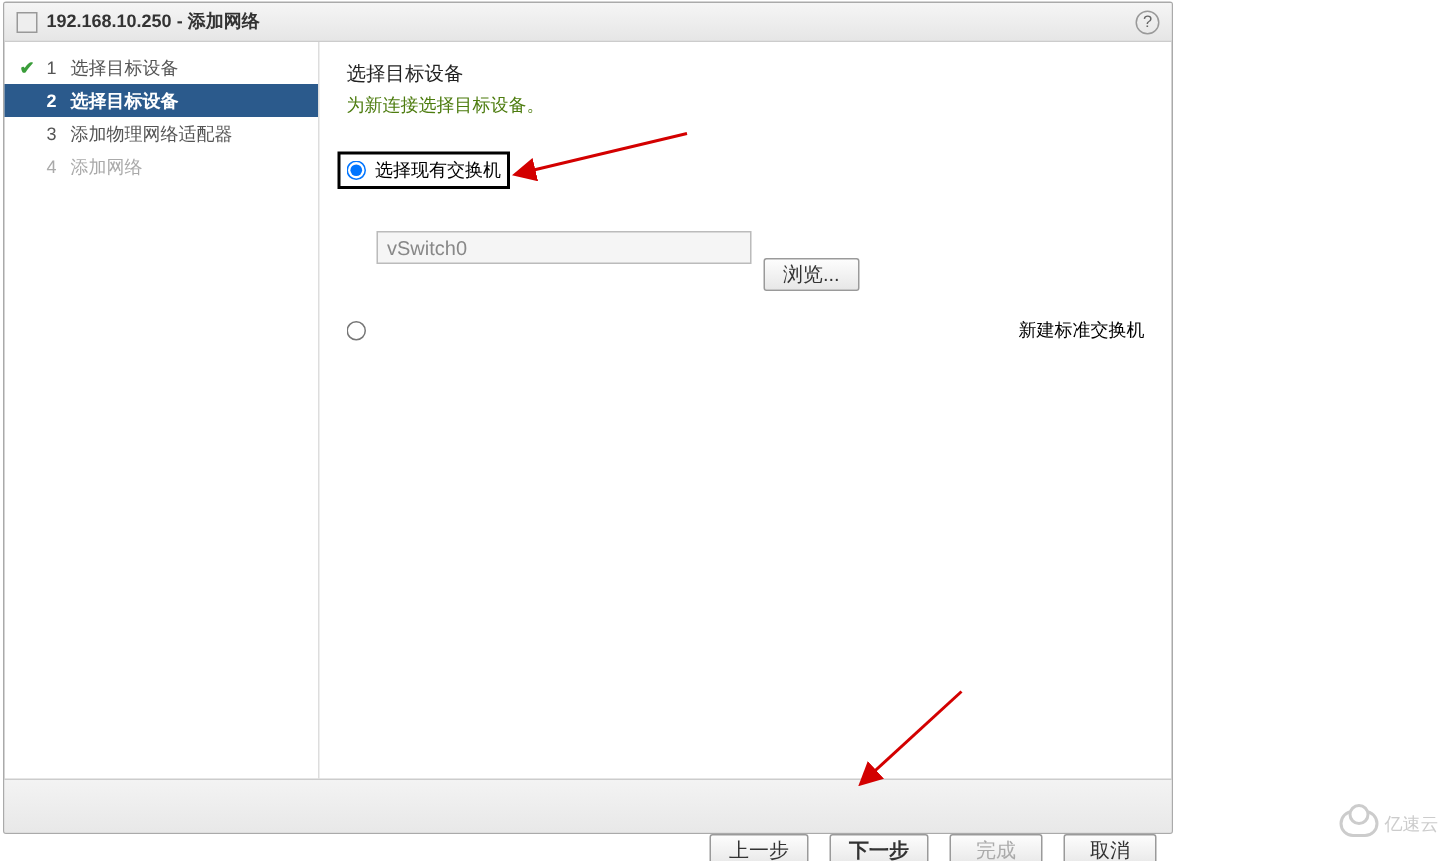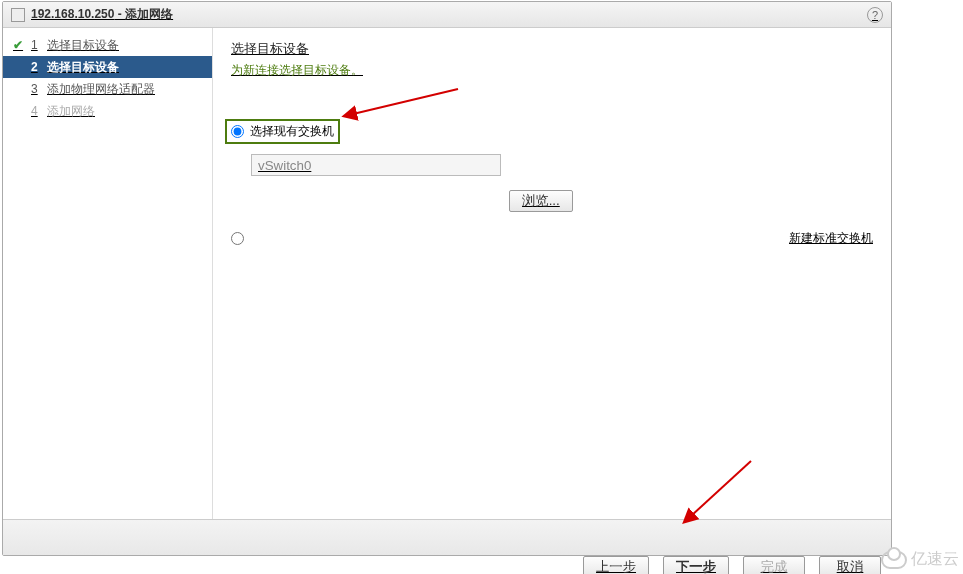--- a/index.html
+++ b/index.html
@@ -1,44 +1,44 @@
 <!DOCTYPE html>
 <html><head>
   <meta charset="utf-8">
   <style>
     * { box-sizing: border-box; margin: 0; padding: 0; }
     body { font-family: Arial, "Microsoft YaHei", sans-serif; font-size: 12px; background: #fff; width: 963px; height: 574px; position: relative; overflow: hidden; }
-    .dialog { border: 1px solid #aaa; width: 890px; height: 555px; margin: 1px 2px; display: flex; flex-direction: column; border-radius: 2px; text-decoration: underline; }
+    .dialog { border: 1px solid #aaa; width: 780px; height: 555px; margin: 1px 2px; display: flex; flex-direction: column; border-radius: 2px; }
     .titlebar { height: 26px; background: linear-gradient(#f5f5f5, #e6e6e6); border-bottom: 1px solid #ccc; display: flex; align-items: center; padding: 0 8px; }
     .titlebar .host-icon { width: 14px; height: 14px; border: 1px solid #999; background: #eee; margin-right: 6px; }
     .titlebar .title { font-weight: bold; color: #333; flex: 1; }
     .titlebar .help { width: 16px; height: 16px; border: 1px solid #999; border-radius: 50%; text-align: center; line-height: 14px; color: #666; font-size: 11px; cursor: pointer; }
     .body { flex: 1; display: flex; min-height: 0; }
     .sidebar { width: 210px; border-right: 1px solid #ddd; padding-top: 6px; }
     .step { display: flex; align-items: center; height: 22px; padding: 0 10px; color: #555; }
     .step .check { width: 14px; color: #3a9d3a; font-weight: bold; margin-right: 4px; visibility: hidden; }
     .step.done .check { visibility: visible; }
     .step .num { width: 12px; margin-right: 4px; }
     .step.active { background: #2b5a8c; color: #fff; font-weight: bold; }
     .step.pending { color: #aaa; }
     .content { flex: 1; padding: 12px 18px; position: relative; }
     .heading { font-size: 13px; color: #222; margin-bottom: 4px; }
     .subheading { color: #4d7c0f; margin-bottom: 22px; }
     .opt-row { display: flex; align-items: center; margin-bottom: 6px; }
     .opt-row input[type=radio] { margin-right: 6px; }
-    .opt-row.highlight { border: 2px solid #4d7c0f; padding: 2px 4px; display: inline-flex; margin-left: -6px; margin-bottom: 6px; margin-top: 18px; }
-    .input-row { display: flex; align-items: flex-start; margin: 4px 0 18px 20px; }
+    .opt-row.highlight { border: 2px solid #000000; padding: 2px 4px; display: inline-flex; margin-left: -6px; margin-bottom: 6px; }
+    .input-row { display: flex; align-items: center; margin: 4px 0 18px 20px; }
     .input-row input[type=text] { width: 250px; height: 22px; padding: 2px 6px; border: 1px solid #bbb; background: #f5f5f5; color: #888; }
     .btn { height: 22px; padding: 0 12px; background: linear-gradient(#fdfdfd,#e7e7e7); border: 1px solid #9a9a9a; border-radius: 2px; margin-left: 8px; cursor: pointer; color: #333; margin-top: 36px; }
     .btn:disabled { color: #aaa; cursor: default; }
     .footer { height: 36px; border-top: 1px solid #ccc; background: linear-gradient(#f3f3f3,#e8e8e8); display: flex; justify-content: flex-end; padding: 0 10px; gap: 6px; position: relative; }
     .footer .btn { min-width: 62px; }
     .arrow { position: absolute; pointer-events: none; }
     .arrow svg { overflow: visible; }
-    .watermark { position: absolute; right: 4px; bottom: 4px; color: #ccc; font-size: 16px; display: flex; align-items: center; gap: 4px; }
+    .watermark { position: absolute; right: 4px; bottom: 16px; color: #ccc; font-size: 12px; display: flex; align-items: center; gap: 4px; }
     .watermark .cloud { width: 26px; height: 18px; border: 2px solid #ccc; border-radius: 10px; position: relative; }
     .watermark .cloud::before { content:''; position:absolute; width:10px; height:10px; border:2px solid #ccc; border-radius:50%; top:-6px; left:4px; background:#fff; }
   </style>
 </head>
 <body>
 
 <div class="dialog">
   <div class="titlebar">
     <span class="host-icon"></span>
     <span class="title">

